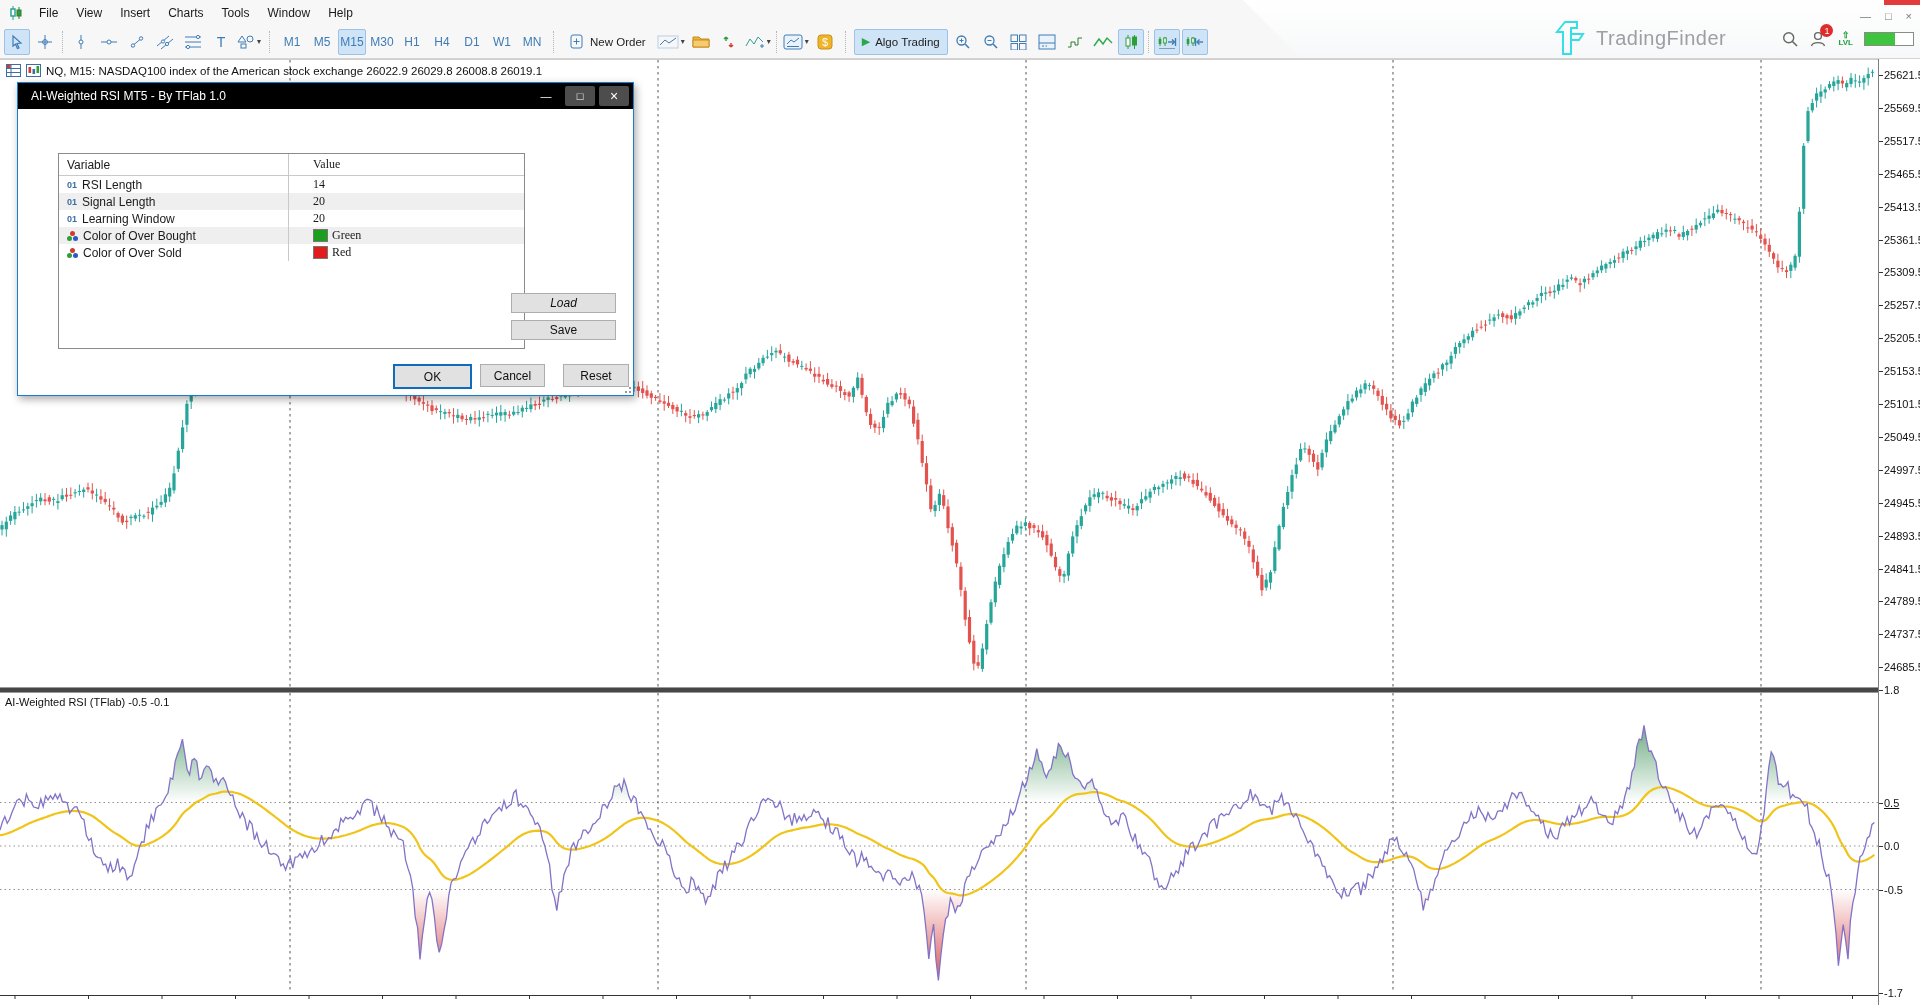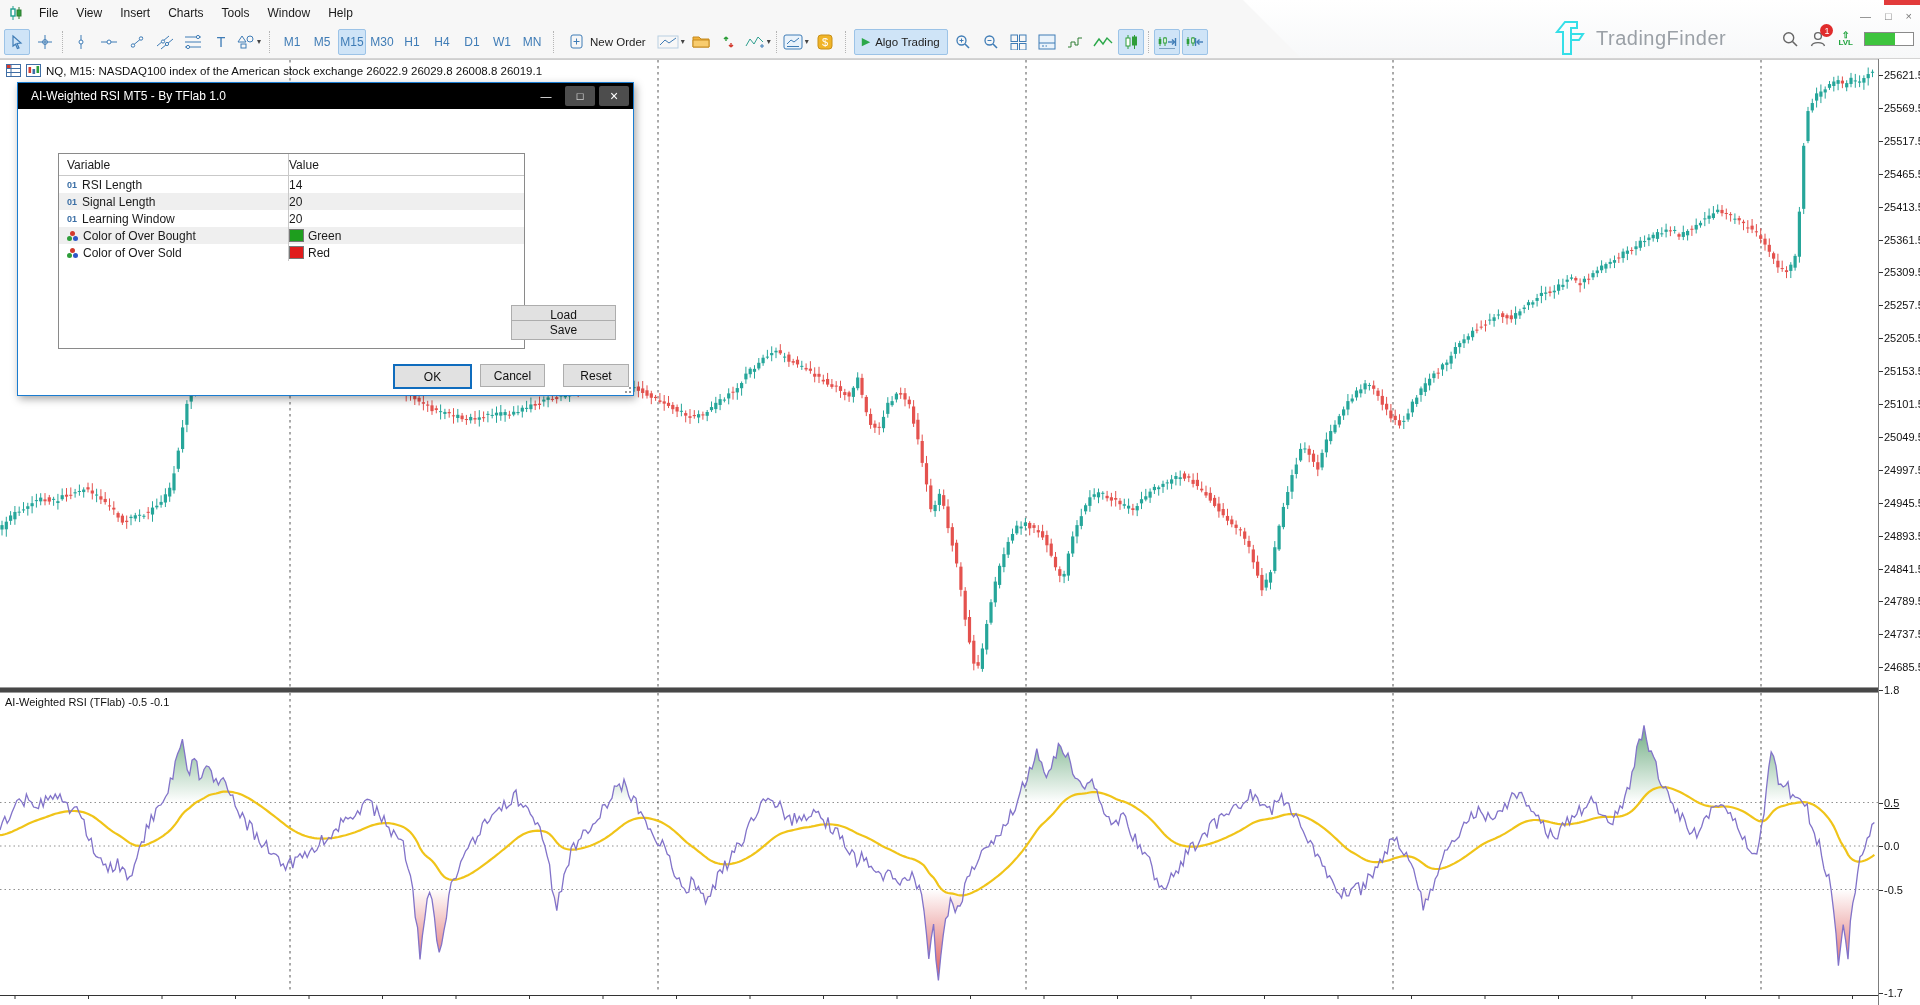--- a/index.html
+++ b/index.html
@@ -46,22 +46,22 @@
   .dlg-ctl.boxed{background:rgba(255,255,255,.30);}
   #dlg-tabs{display:flex;gap:4px;padding:8px 0 0 12px;}
   .dtab{padding:4px 9px 5px 9px;color:#222;border-bottom:2px solid transparent;}
   .dtab.active{border-bottom:2px solid #2a70c8;}
   #dlg-table{position:absolute;left:16px;top:70px;width:465px;height:194px;
              border:1px solid #8a8a8a;background:#fff;overflow:hidden;margin-left:24px;}
   .trow{display:flex;height:17px;align-items:center;}
   .trow.head{height:21px;border-bottom:1px solid #c9c9c9;}
   .trow.alt{background:#efefef;}
   .tc1{width:229px;padding-left:8px;display:flex;align-items:center;gap:5px;box-sizing:border-box;}
-  .tc2{flex:1;padding-left:0;border-left:1px solid #c9c9c9;height:100%;
-       display:flex;align-items:center;gap:4px;box-sizing:border-box;}
+  .tc2{flex:1;padding-left:24px;border-left:1px solid #c9c9c9;height:100%;
+       display:flex;align-items:center;gap:4px;box-sizing:border-box;font-family:Liberation Serif, serif;}
   .numic{color:#3a6ea5;font-size:9px;font-weight:bold;letter-spacing:0;}
   .colic{position:relative;width:11px;height:10px;}
   .colic i{position:absolute;width:5px;height:5px;border-radius:50%;}
   .colic .r{left:3px;top:0;background:#d23a2e;}
   .colic .g{left:0;top:5px;background:#2e9e3a;}
   .colic .b{left:6px;top:5px;background:#2e58c8;}
   .swatch{width:13px;height:11px;border:1px solid #777;}
   .btn{position:absolute;background:#e1e1e1;border:1px solid #adadad;font-size:12px;
        display:flex;align-items:center;justify-content:center;color:#111;}
   .btn.primary{border:2px solid #0f6cbd;margin-left:8px;}
@@ -1391,21 +1391,21 @@
               </span>
               <span>Color of Over Sold</span>
             </div>
             <div class="tc2">
               <span class="swatch" style="background: rgb(224, 28, 28);"></span>
               <span>Red</span>
             </div>
           </div>
         </div>
     </div>
-    <div class="btn" style="left:493px;top:222px;width:103px;height:18px;">Load</div>
+    <div class="btn" style="left:493px;top:210px;width:103px;height:18px;font-style:italic;">Load</div>
     <div class="btn" style="left:493px;top:237px;width:103px;height:18px;">Save</div>
     <div class="btn primary" style="left:367px;top:281px;width:75px;height:21px;">OK</div>
     <div class="btn" style="left:462px;top:281px;width:63px;height:21px;">Cancel</div>
     <div class="btn" style="left:545px;top:281px;width:64px;height:21px;">Reset</div>
     <div id="grip">
       <i style="right:0;bottom:0"></i>
         <i style="right:4px;bottom:0"></i>
         <i style="right:0;bottom:4px"></i>
     </div>
   </div>

